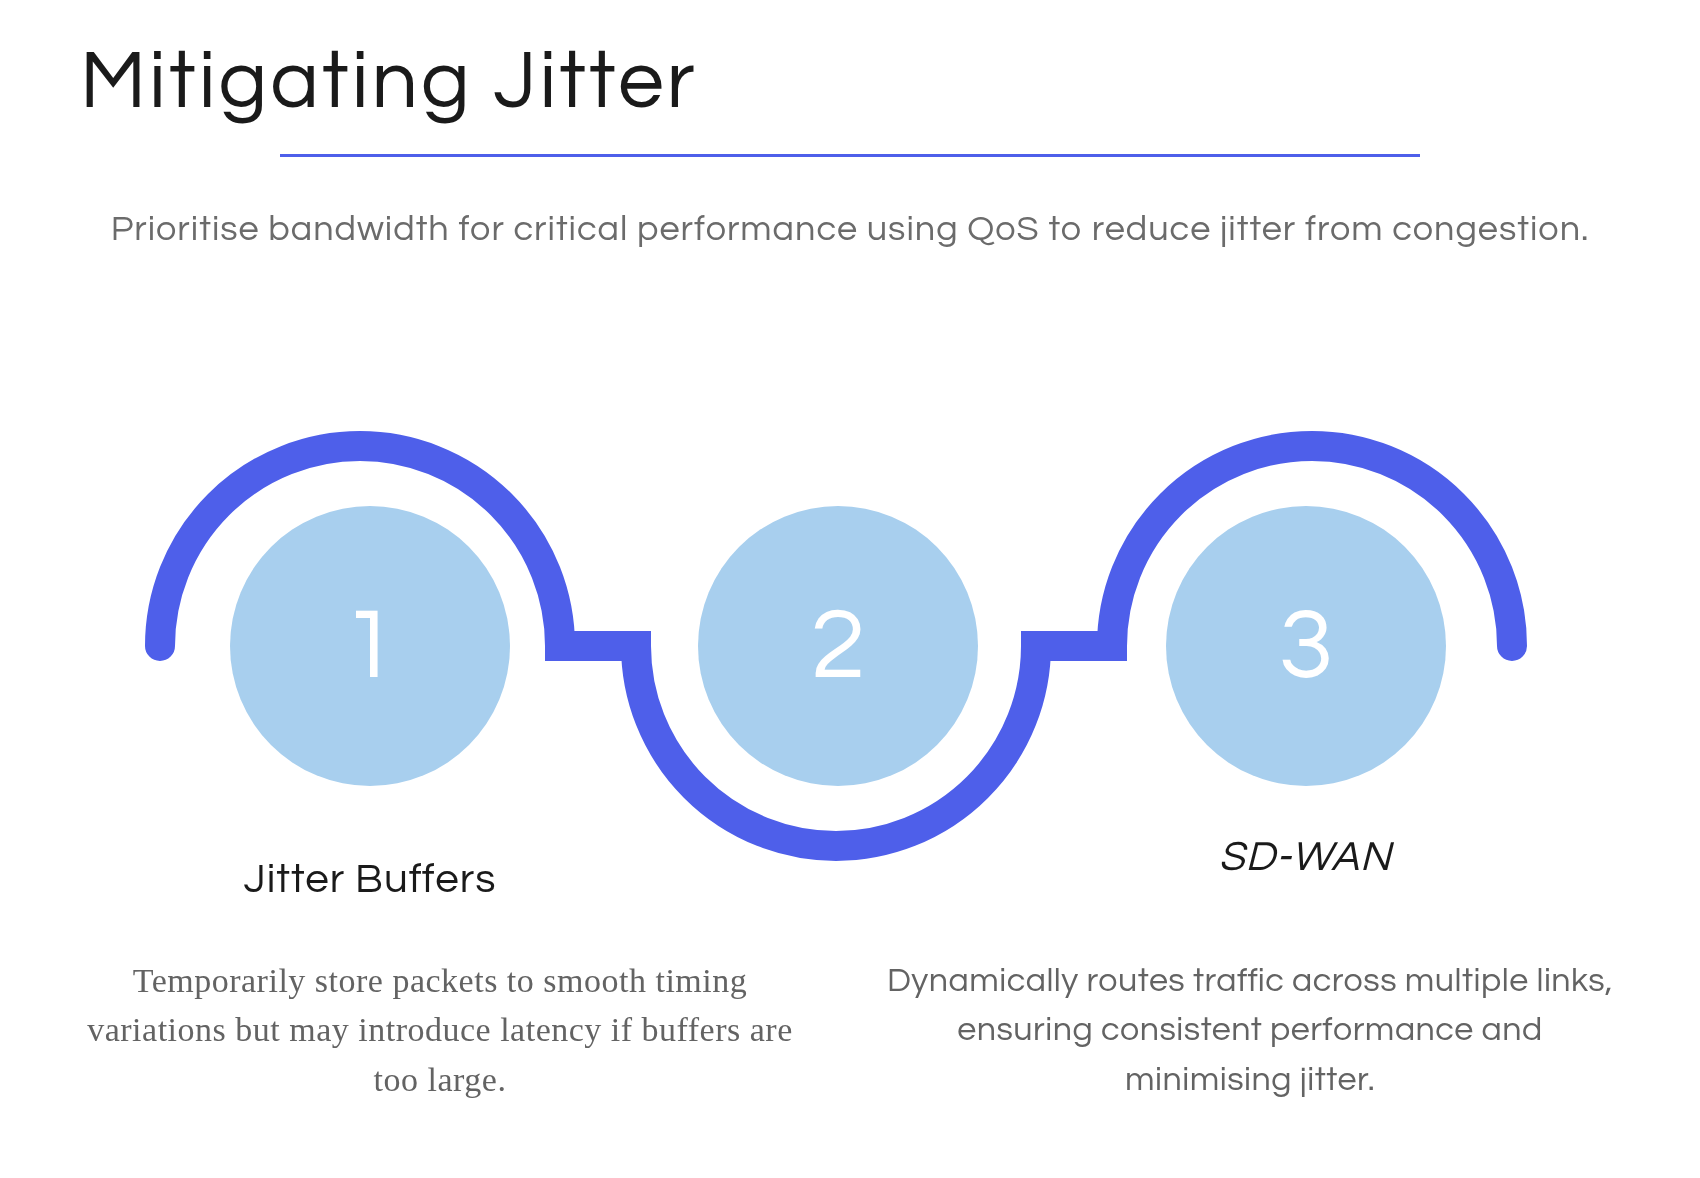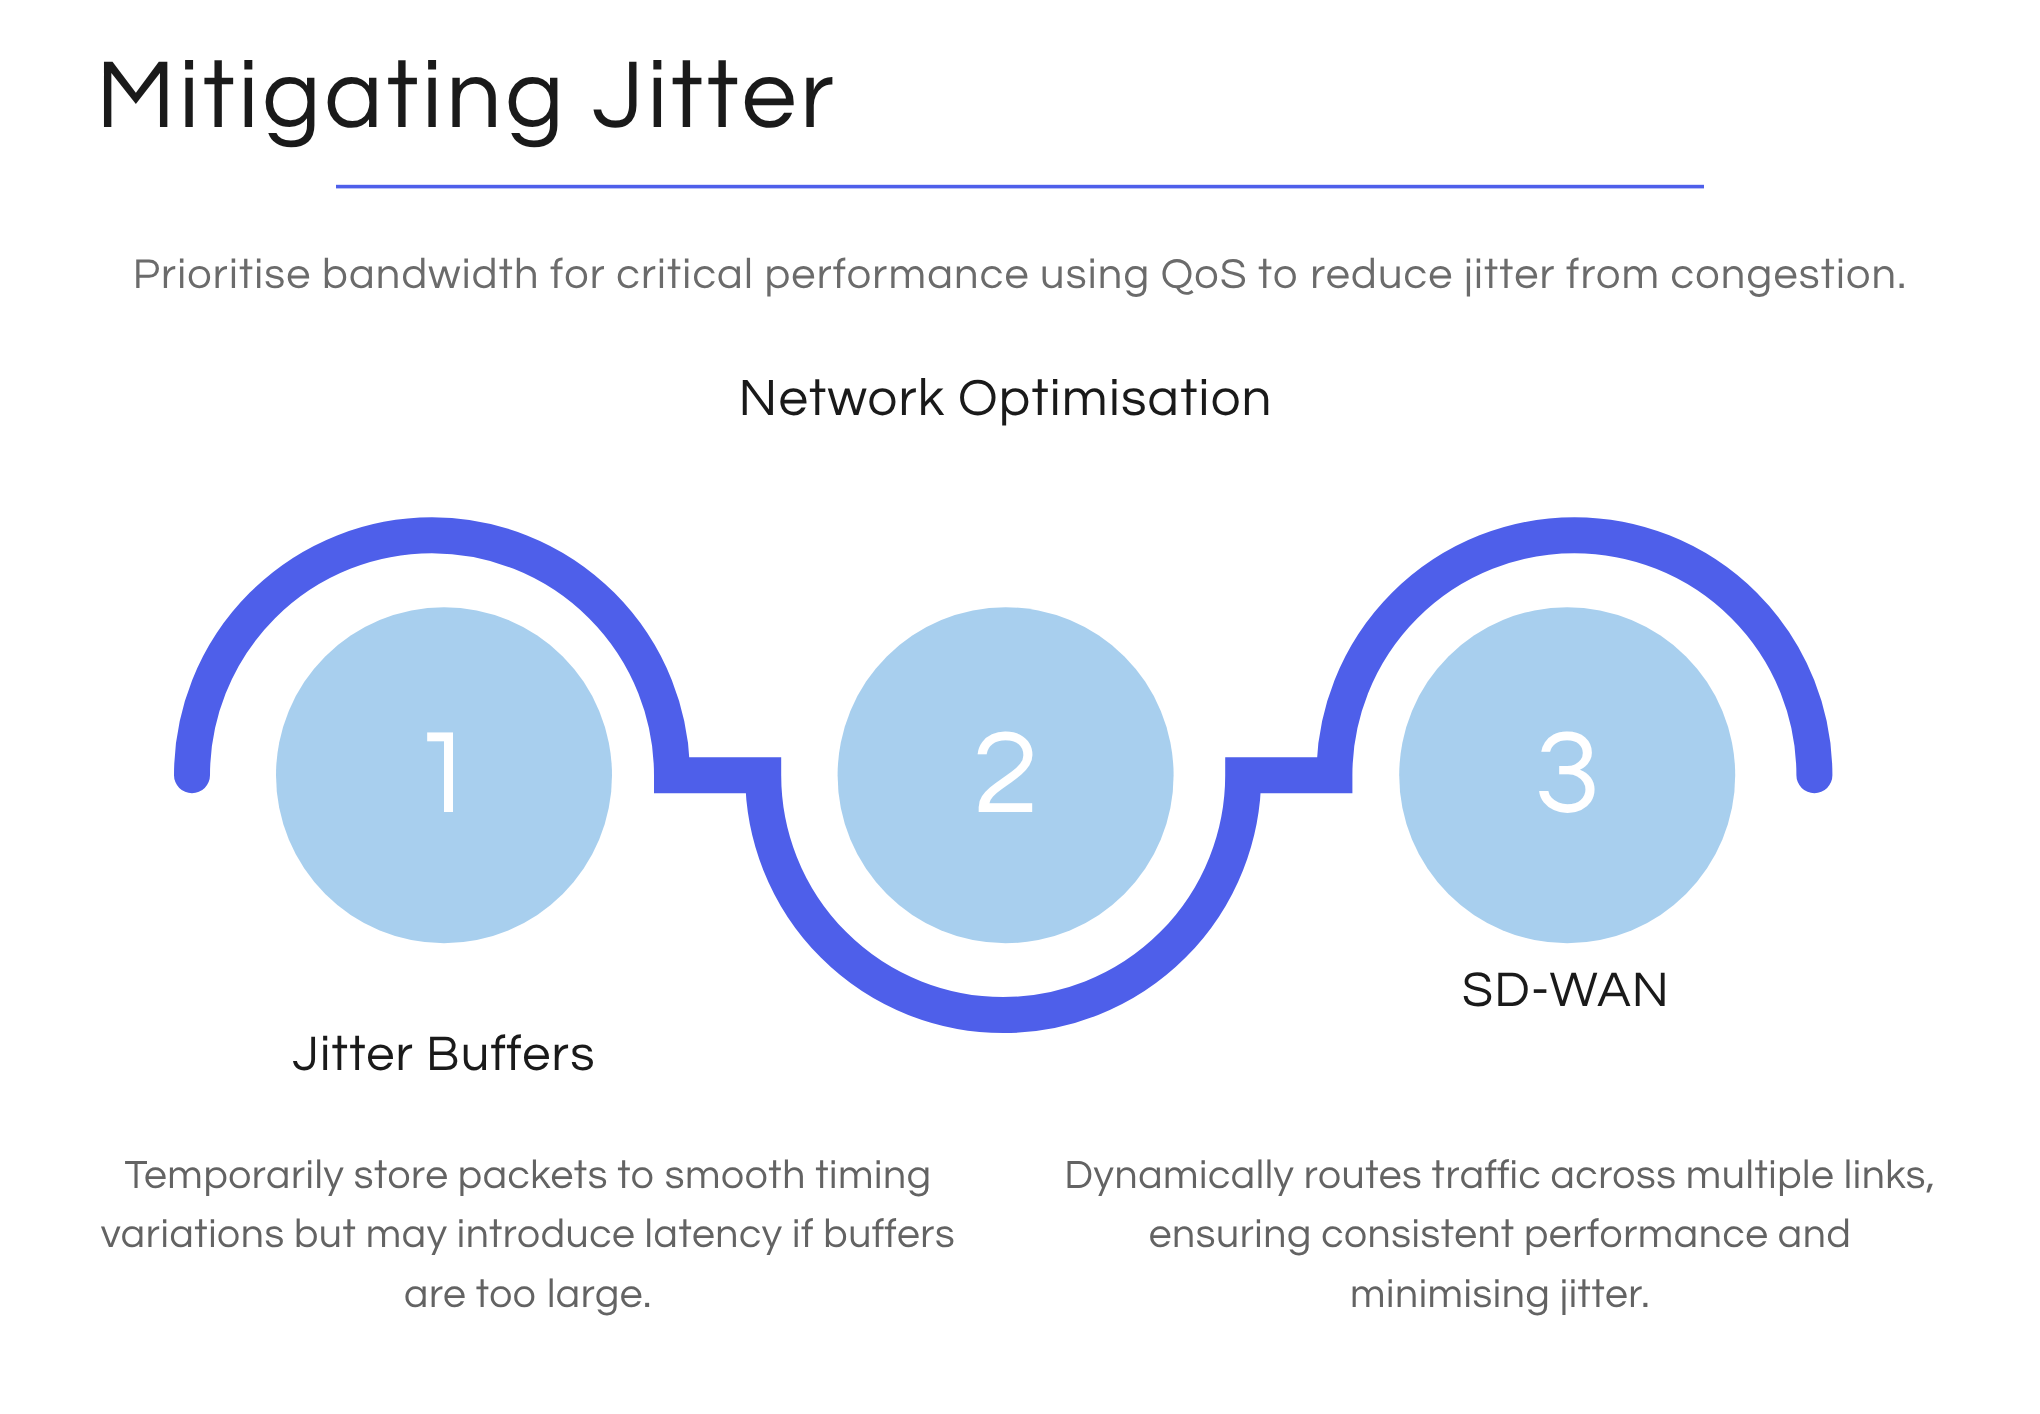--- a/index.html
+++ b/index.html
@@ -93,40 +93,42 @@
       color: #1a1a1a;
       letter-spacing: 1px;
     }
     .label-1 {
       left: 80px;
       top: 562px;
       width: 420px;
     }
     .label-3 {
       left: 1030px;
-      top: 508px;
+      top: 540px;
       width: 390px;
+      font-style: italic;
     }
     .descriptions {
       position: relative;
       width: 100%;
       margin-top: 20px;
     }
     .desc {
       position: absolute;
       font-size: 34px;
       color: #636363;
       text-align: center;
       line-height: 1.45;
       letter-spacing: 0.5px;
     }
     .desc-1 {
       left: 0;
       top: 0;
       width: 720px;
+      font-family: Liberation Serif, serif;
     }
     .desc-3 {
       left: 800px;
       top: 0;
       width: 740px;
     }
   </style>
 </head>
 <body>
 
@@ -147,21 +149,20 @@
   <div class="circle circle-1">
     <span>1</span>
   </div>
   <div class="circle circle-2">
     <span>2</span>
   </div>
   <div class="circle circle-3">
     <span>3</span>
   </div>
 
-  <div class="label-top label-2">Network Optimisation</div>
   <div class="label-bottom label-1">Jitter Buffers</div>
   <div class="label-bottom label-3">SD-WAN</div>
 </div>
 
 <div class="descriptions">
   <div class="desc desc-1">Temporarily store packets to smooth timing variations but may introduce latency if buffers are too large.</div>
   <div class="desc desc-3">Dynamically routes traffic across multiple links, ensuring consistent performance and minimising jitter.</div>
 </div>
 
 </body></html>

